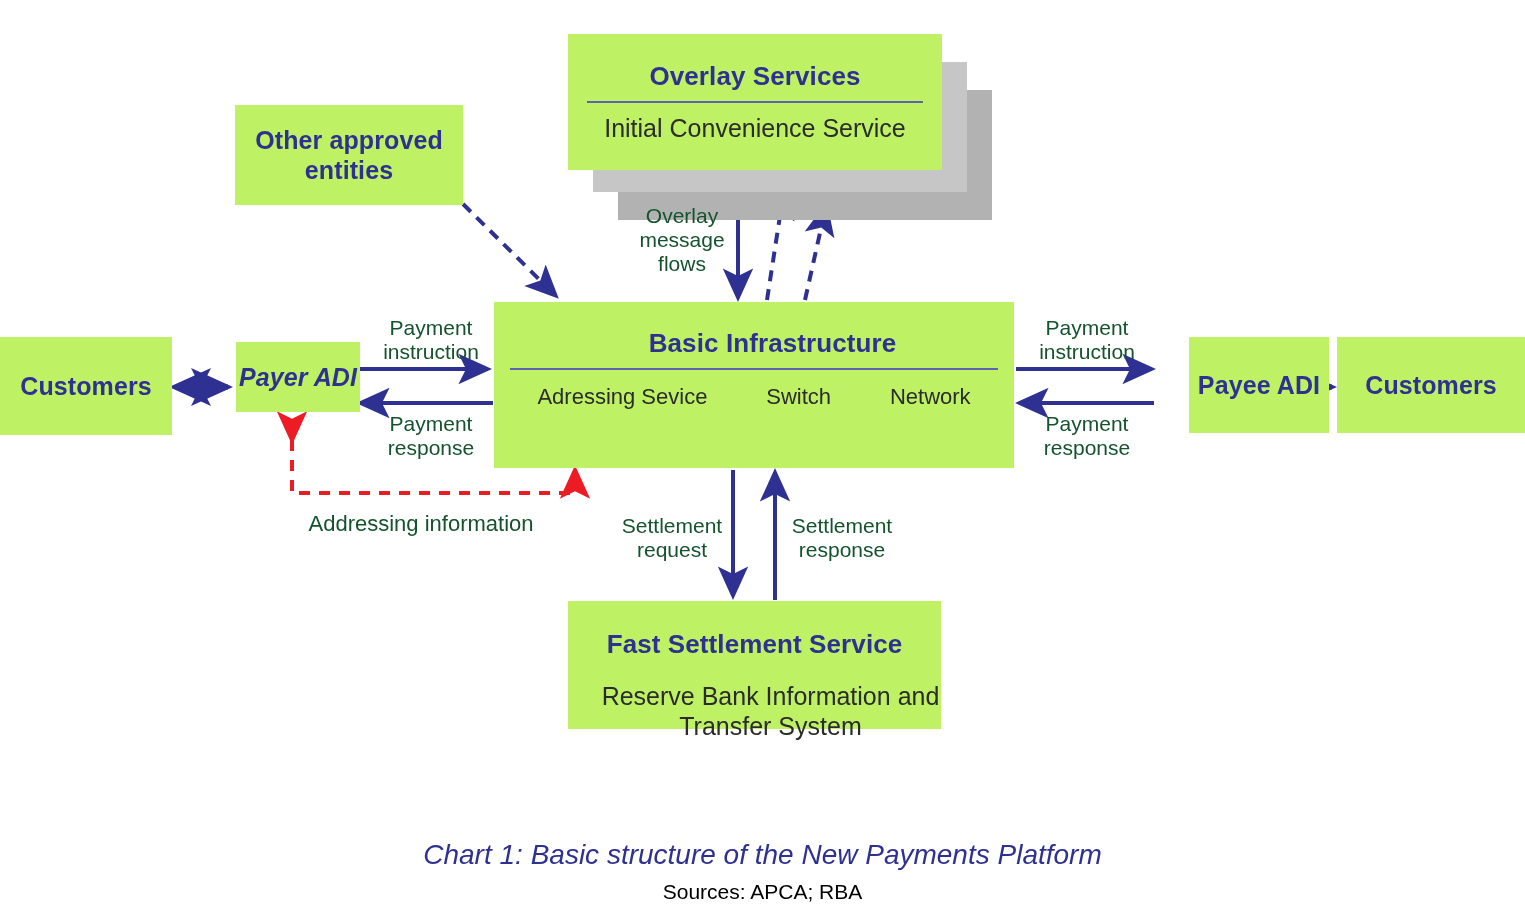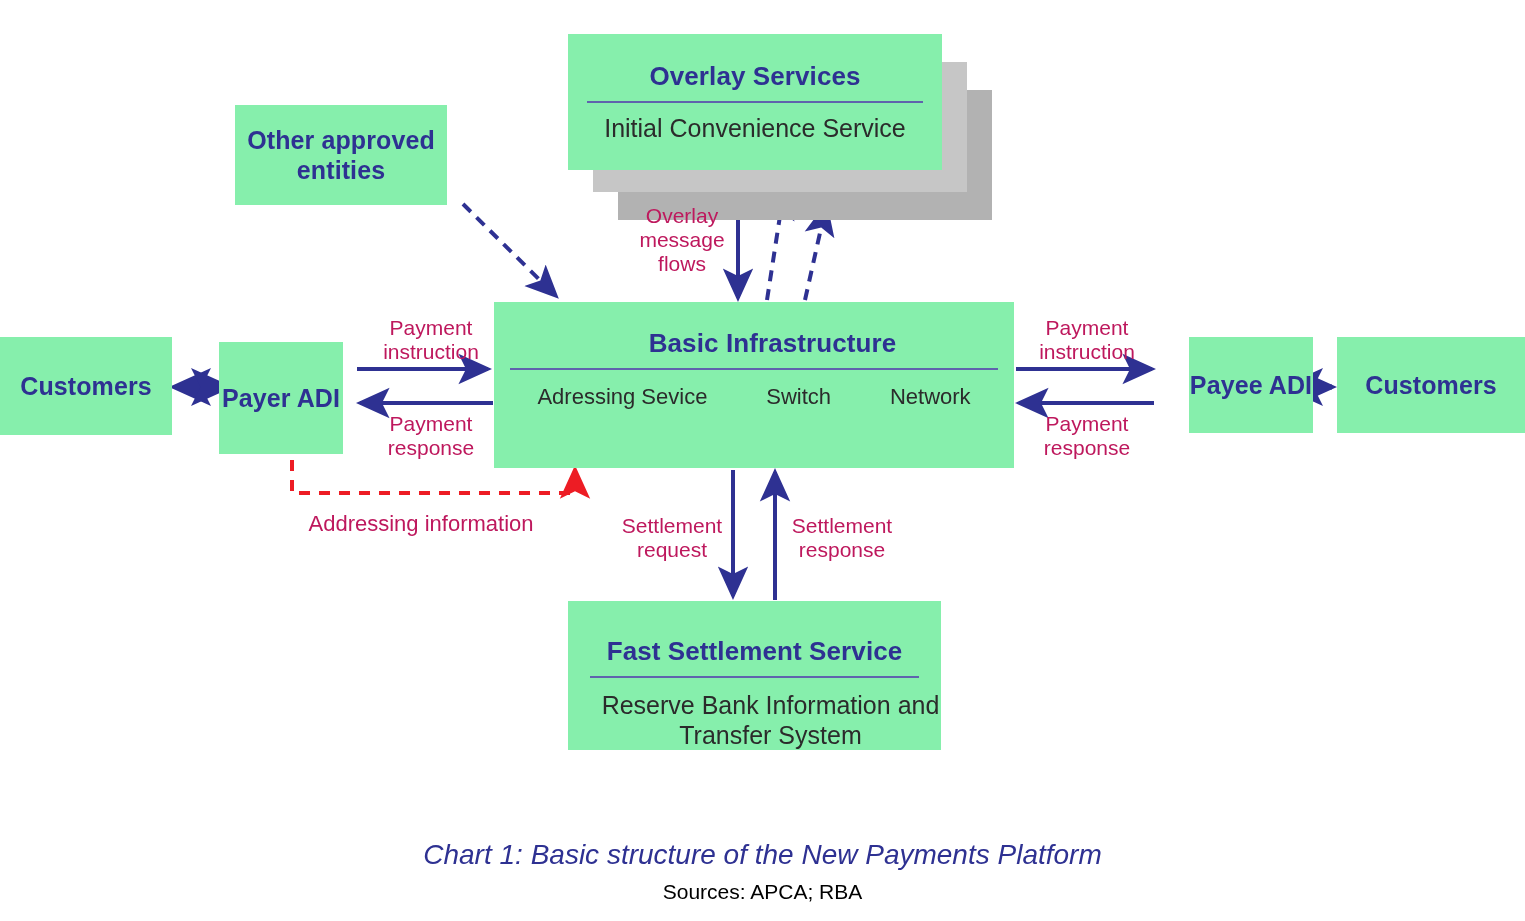--- a/index.html
+++ b/index.html
@@ -27,21 +27,21 @@
     top: 0;
     width: 1525px;
     height: 921px;
     pointer-events: none;
     overflow: visible;
   }
 
   
   .box {
     position: absolute;
-    background: #86efac;
+    background: #bef264;
     box-sizing: border-box;
     display: flex;
     flex-direction: column;
     align-items: center;
     justify-content: center;
   }
   .shadow-layer {
     position: absolute;
     box-sizing: border-box;
   }
@@ -67,26 +67,26 @@
     width: 86%;
   }
 
   
   #box-customers-left {
     left: 0px; top: 337px; width: 172px; height: 98px;
   }
   #box-customers-left .box-title { font-size: 25px; }
 
   #box-payer-adi {
-    left: 219px; top: 342px; width: 124px; height: 112px;
+    left: 236px; top: 342px; width: 124px; height: 70px; font-style: italic;
   }
   #box-payer-adi .box-title { font-size: 25px; }
 
   #box-other-entities {
-    left: 235px; top: 105px; width: 212px; height: 100px;
+    left: 235px; top: 105px; width: 228px; height: 100px;
   }
   #box-other-entities .box-title { font-size: 25px; }
 
   #overlay-group {
     position: absolute;
     left: 568px; top: 34px; width: 424px; height: 186px;
   }
   #overlay-shadow-2 { left: 50px; top: 56px; width: 374px; height: 130px; }
   #overlay-shadow-1 { left: 25px; top: 28px; width: 374px; height: 130px; }
   #box-overlay-services {
@@ -113,42 +113,42 @@
     box-sizing: border-box;
   }
   .bi-service {
     color: #2b2b2b;
     font-size: 22px;
     text-align: right;
     line-height: 1.18;
   }
 
   #box-payee-adi {
-    left: 1189px; top: 337px; width: 124px; height: 96px;
+    left: 1189px; top: 337px; width: 140px; height: 96px;
   }
   #box-payee-adi .box-title { font-size: 25px; }
 
   #box-customers-right {
     left: 1337px; top: 337px; width: 188px; height: 96px;
   }
   #box-customers-right .box-title { font-size: 25px; }
 
   #box-fast-settlement {
-    left: 568px; top: 601px; width: 373px; height: 149px;
-    justify-content: flex-end;
+    left: 568px; top: 601px; width: 373px; height: 128px;
+    justify-content: flex-start;
     padding-top: 28px;
   }
   #box-fast-settlement .box-title { font-size: 26px; margin-bottom: 8px; }
   #box-fast-settlement .divider { width: 88%; margin-bottom: 12px; }
   #box-fast-settlement .box-sub { font-size: 25px; margin-left: 32px; }
 
   
   .edge-label {
     position: absolute;
-    color: #be185d;
+    color: #14532d;
     font-size: 21px;
     line-height: 1.15;
     text-align: center;
     white-space: pre-line;
   }
   #lbl-payment-instruction-left { left: 366px; top: 316px; width: 130px; }
   #lbl-payment-response-left   { left: 366px; top: 412px; width: 130px; }
   #lbl-payment-instruction-right { left: 1018px; top: 316px; width: 138px; }
   #lbl-payment-response-right   { left: 1018px; top: 412px; width: 138px; }
   #lbl-overlay-flows { left: 630px; top: 204px; width: 104px; }

